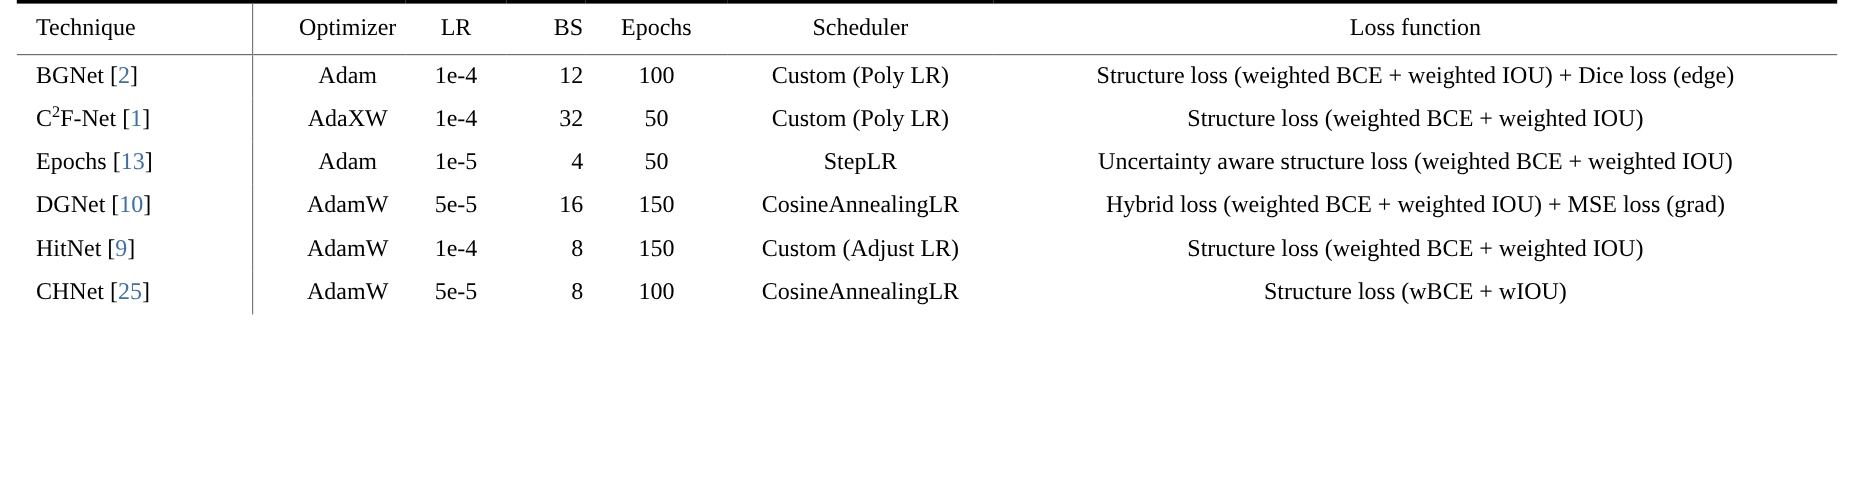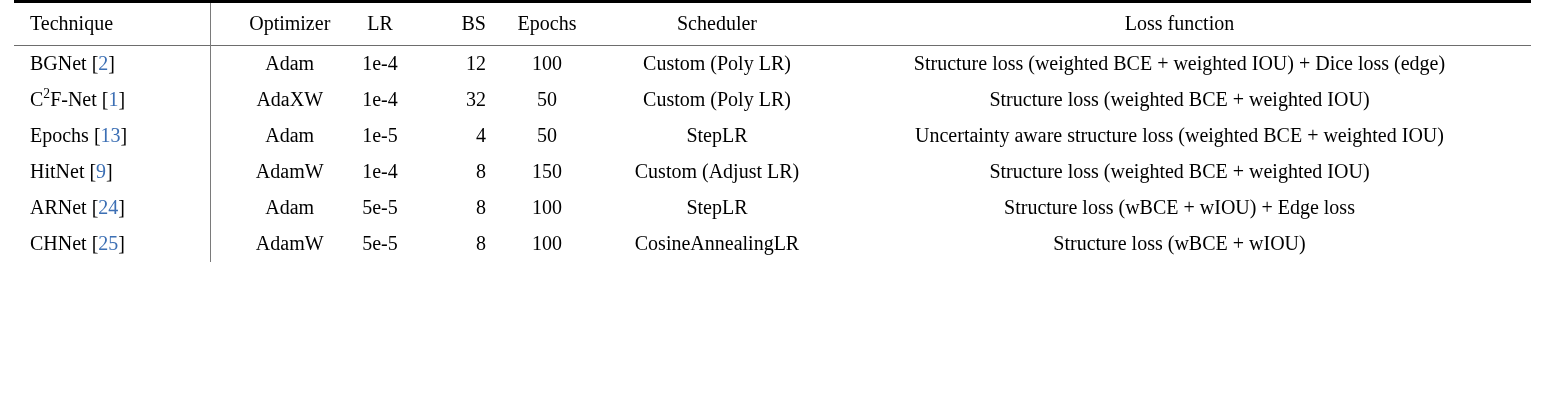--- a/index.html
+++ b/index.html
@@ -148,36 +148,36 @@
         <tr>
           <td class="col-technique"><span>Epochs</span><span class="cite"> [<span class="cite-num">13</span>]</span></td>
           <td class="col-optimizer">Adam</td>
           <td class="col-lr">1e-5</td>
           <td class="col-bs">4</td>
           <td class="col-epochs">50</td>
           <td class="col-scheduler">StepLR</td>
           <td class="col-loss">Uncertainty aware structure loss (weighted BCE + weighted IOU)</td>
         </tr>
         <tr>
+          <td class="col-technique"><span>DGNet</span><span class="cite"> [<span class="cite-num">10</span>]</span></td>
+          <td class="col-optimizer">AdamW</td>
+          <td class="col-lr">5e-5</td>
+          <td class="col-bs">16</td>
+          <td class="col-epochs">150</td>
+          <td class="col-scheduler">CosineAnnealingLR</td>
+          <td class="col-loss">Hybrid loss (weighted BCE + weighted IOU) + MSE loss (grad)</td>
+        </tr>
+        <tr>
           <td class="col-technique"><span>HitNet</span><span class="cite"> [<span class="cite-num">9</span>]</span></td>
           <td class="col-optimizer">AdamW</td>
           <td class="col-lr">1e-4</td>
           <td class="col-bs">8</td>
           <td class="col-epochs">150</td>
           <td class="col-scheduler">Custom (Adjust LR)</td>
           <td class="col-loss">Structure loss (weighted BCE + weighted IOU)</td>
-        </tr>
-        <tr>
-          <td class="col-technique"><span>ARNet</span><span class="cite"> [<span class="cite-num">24</span>]</span></td>
-          <td class="col-optimizer">Adam</td>
-          <td class="col-lr">5e-5</td>
-          <td class="col-bs">8</td>
-          <td class="col-epochs">100</td>
-          <td class="col-scheduler">StepLR</td>
-          <td class="col-loss">Structure loss (wBCE + wIOU) + Edge loss</td>
         </tr>
         <tr>
           <td class="col-technique"><span>CHNet</span><span class="cite"> [<span class="cite-num">25</span>]</span></td>
           <td class="col-optimizer">AdamW</td>
           <td class="col-lr">5e-5</td>
           <td class="col-bs">8</td>
           <td class="col-epochs">100</td>
           <td class="col-scheduler">CosineAnnealingLR</td>
           <td class="col-loss">Structure loss (wBCE + wIOU)</td>
         </tr>

